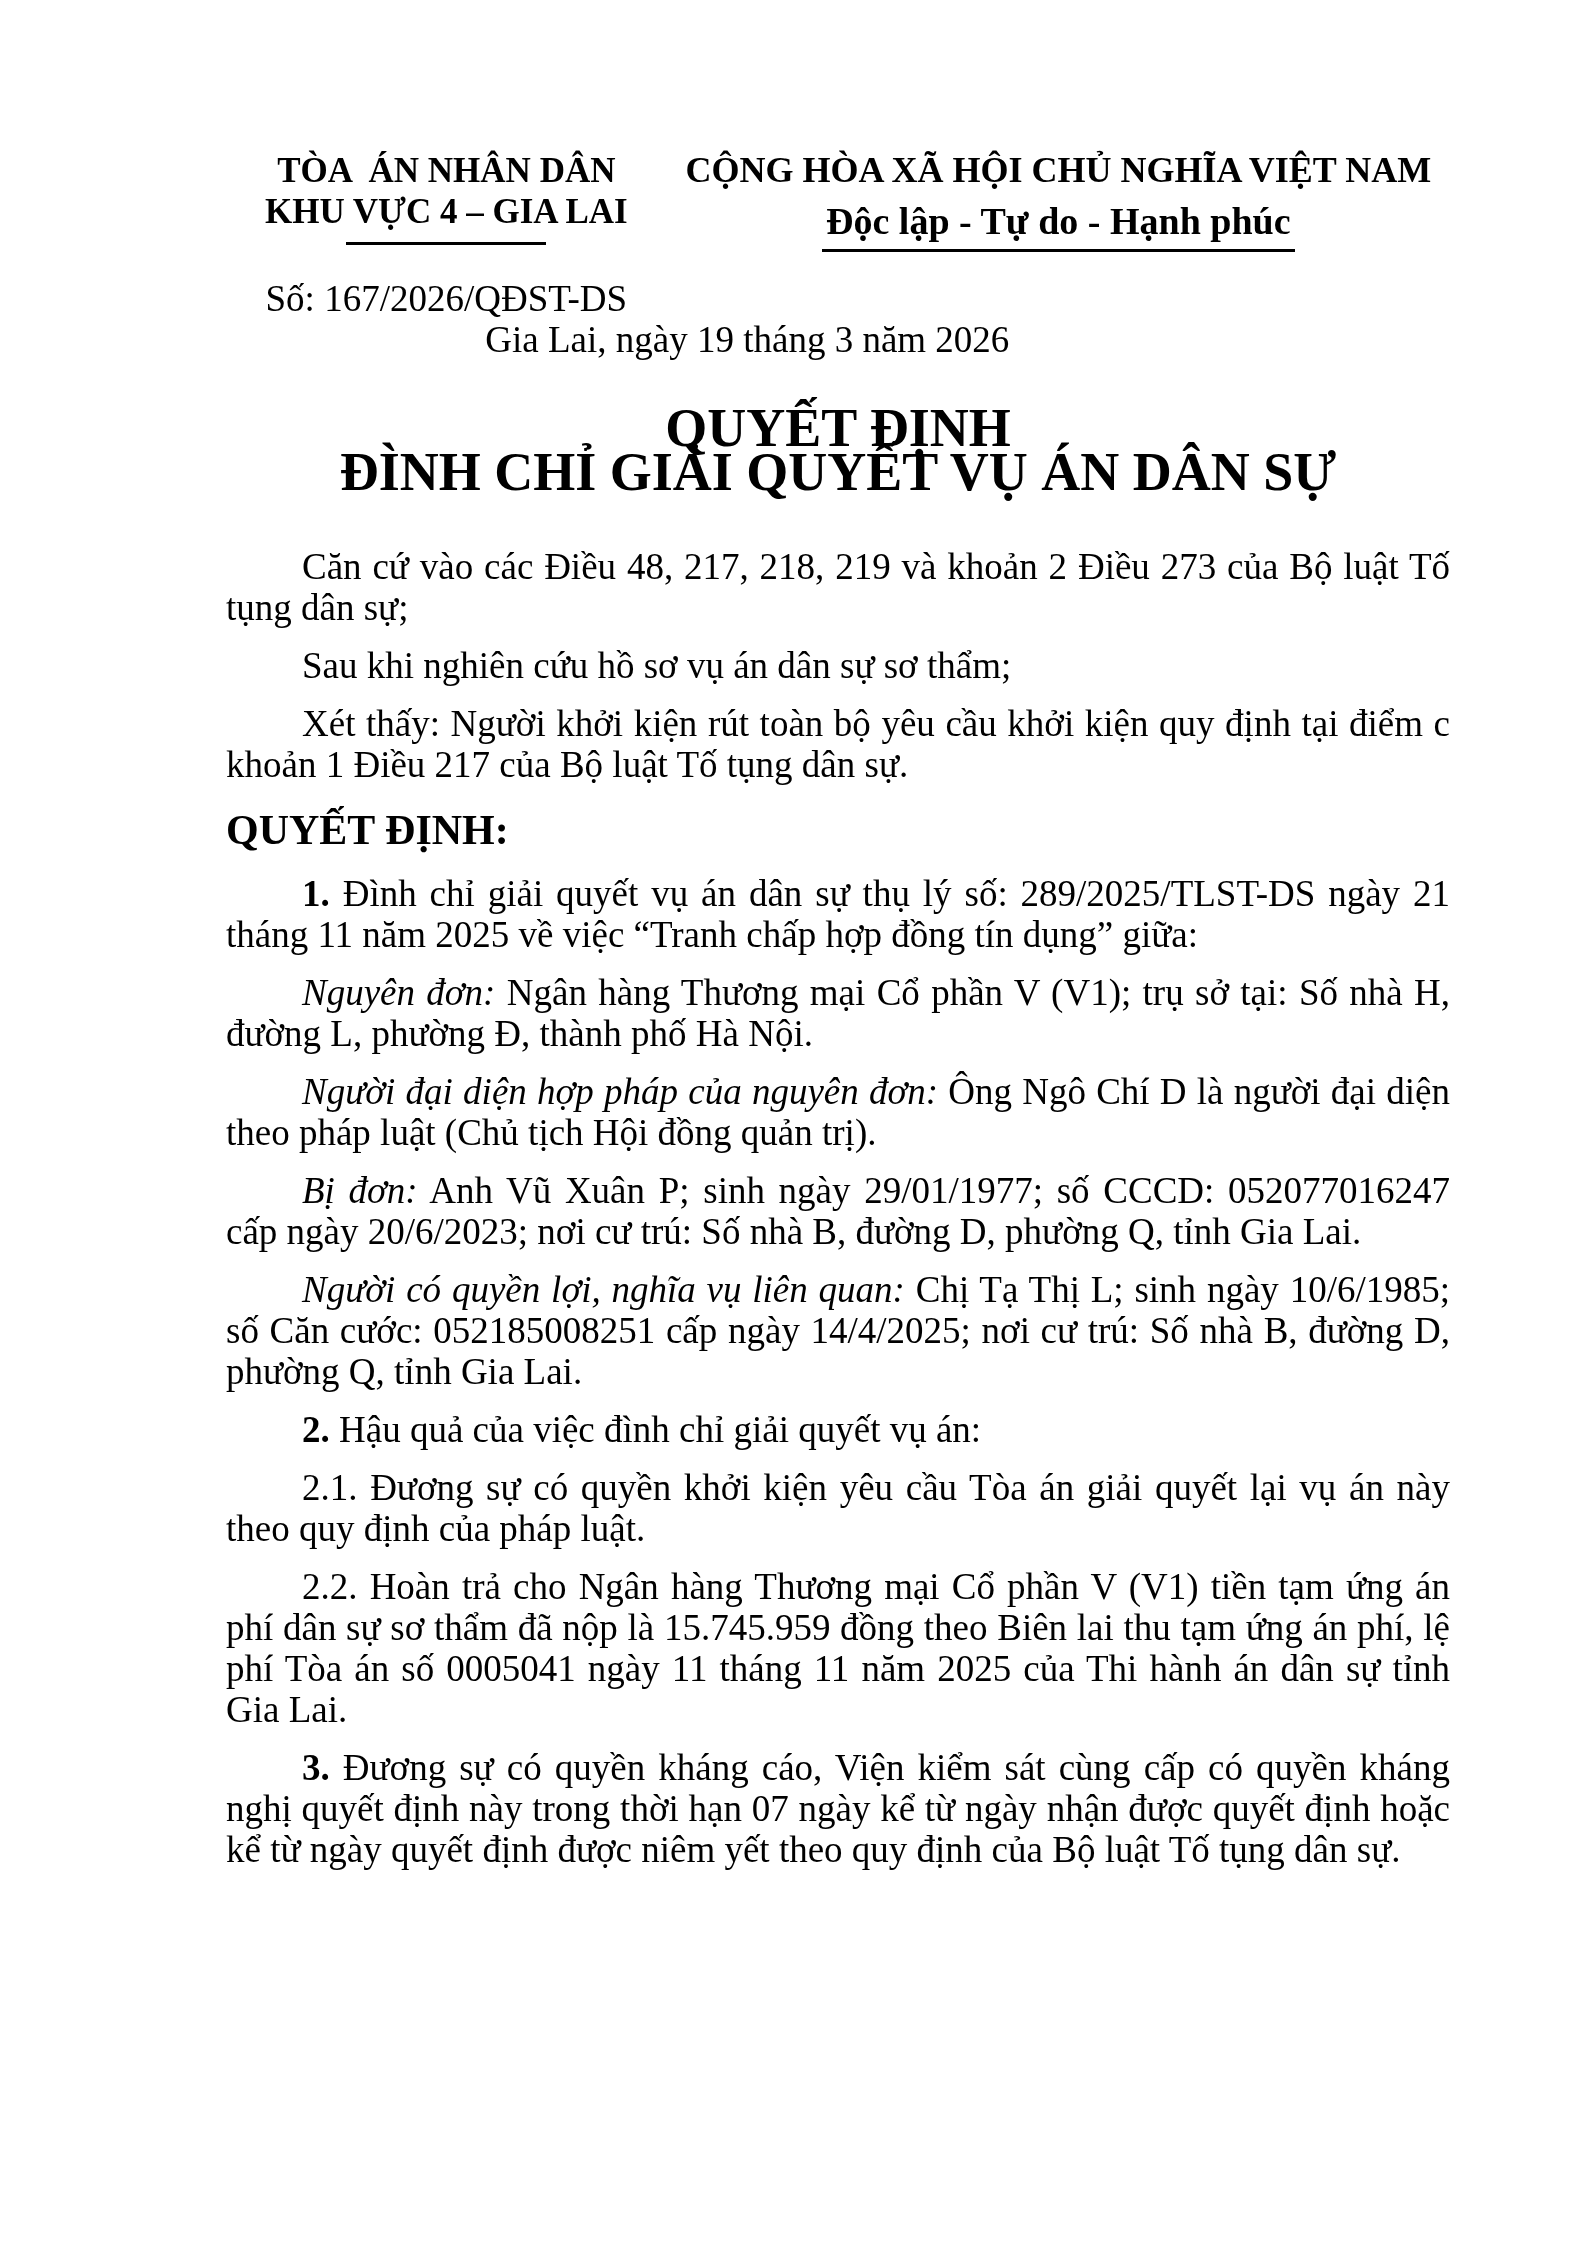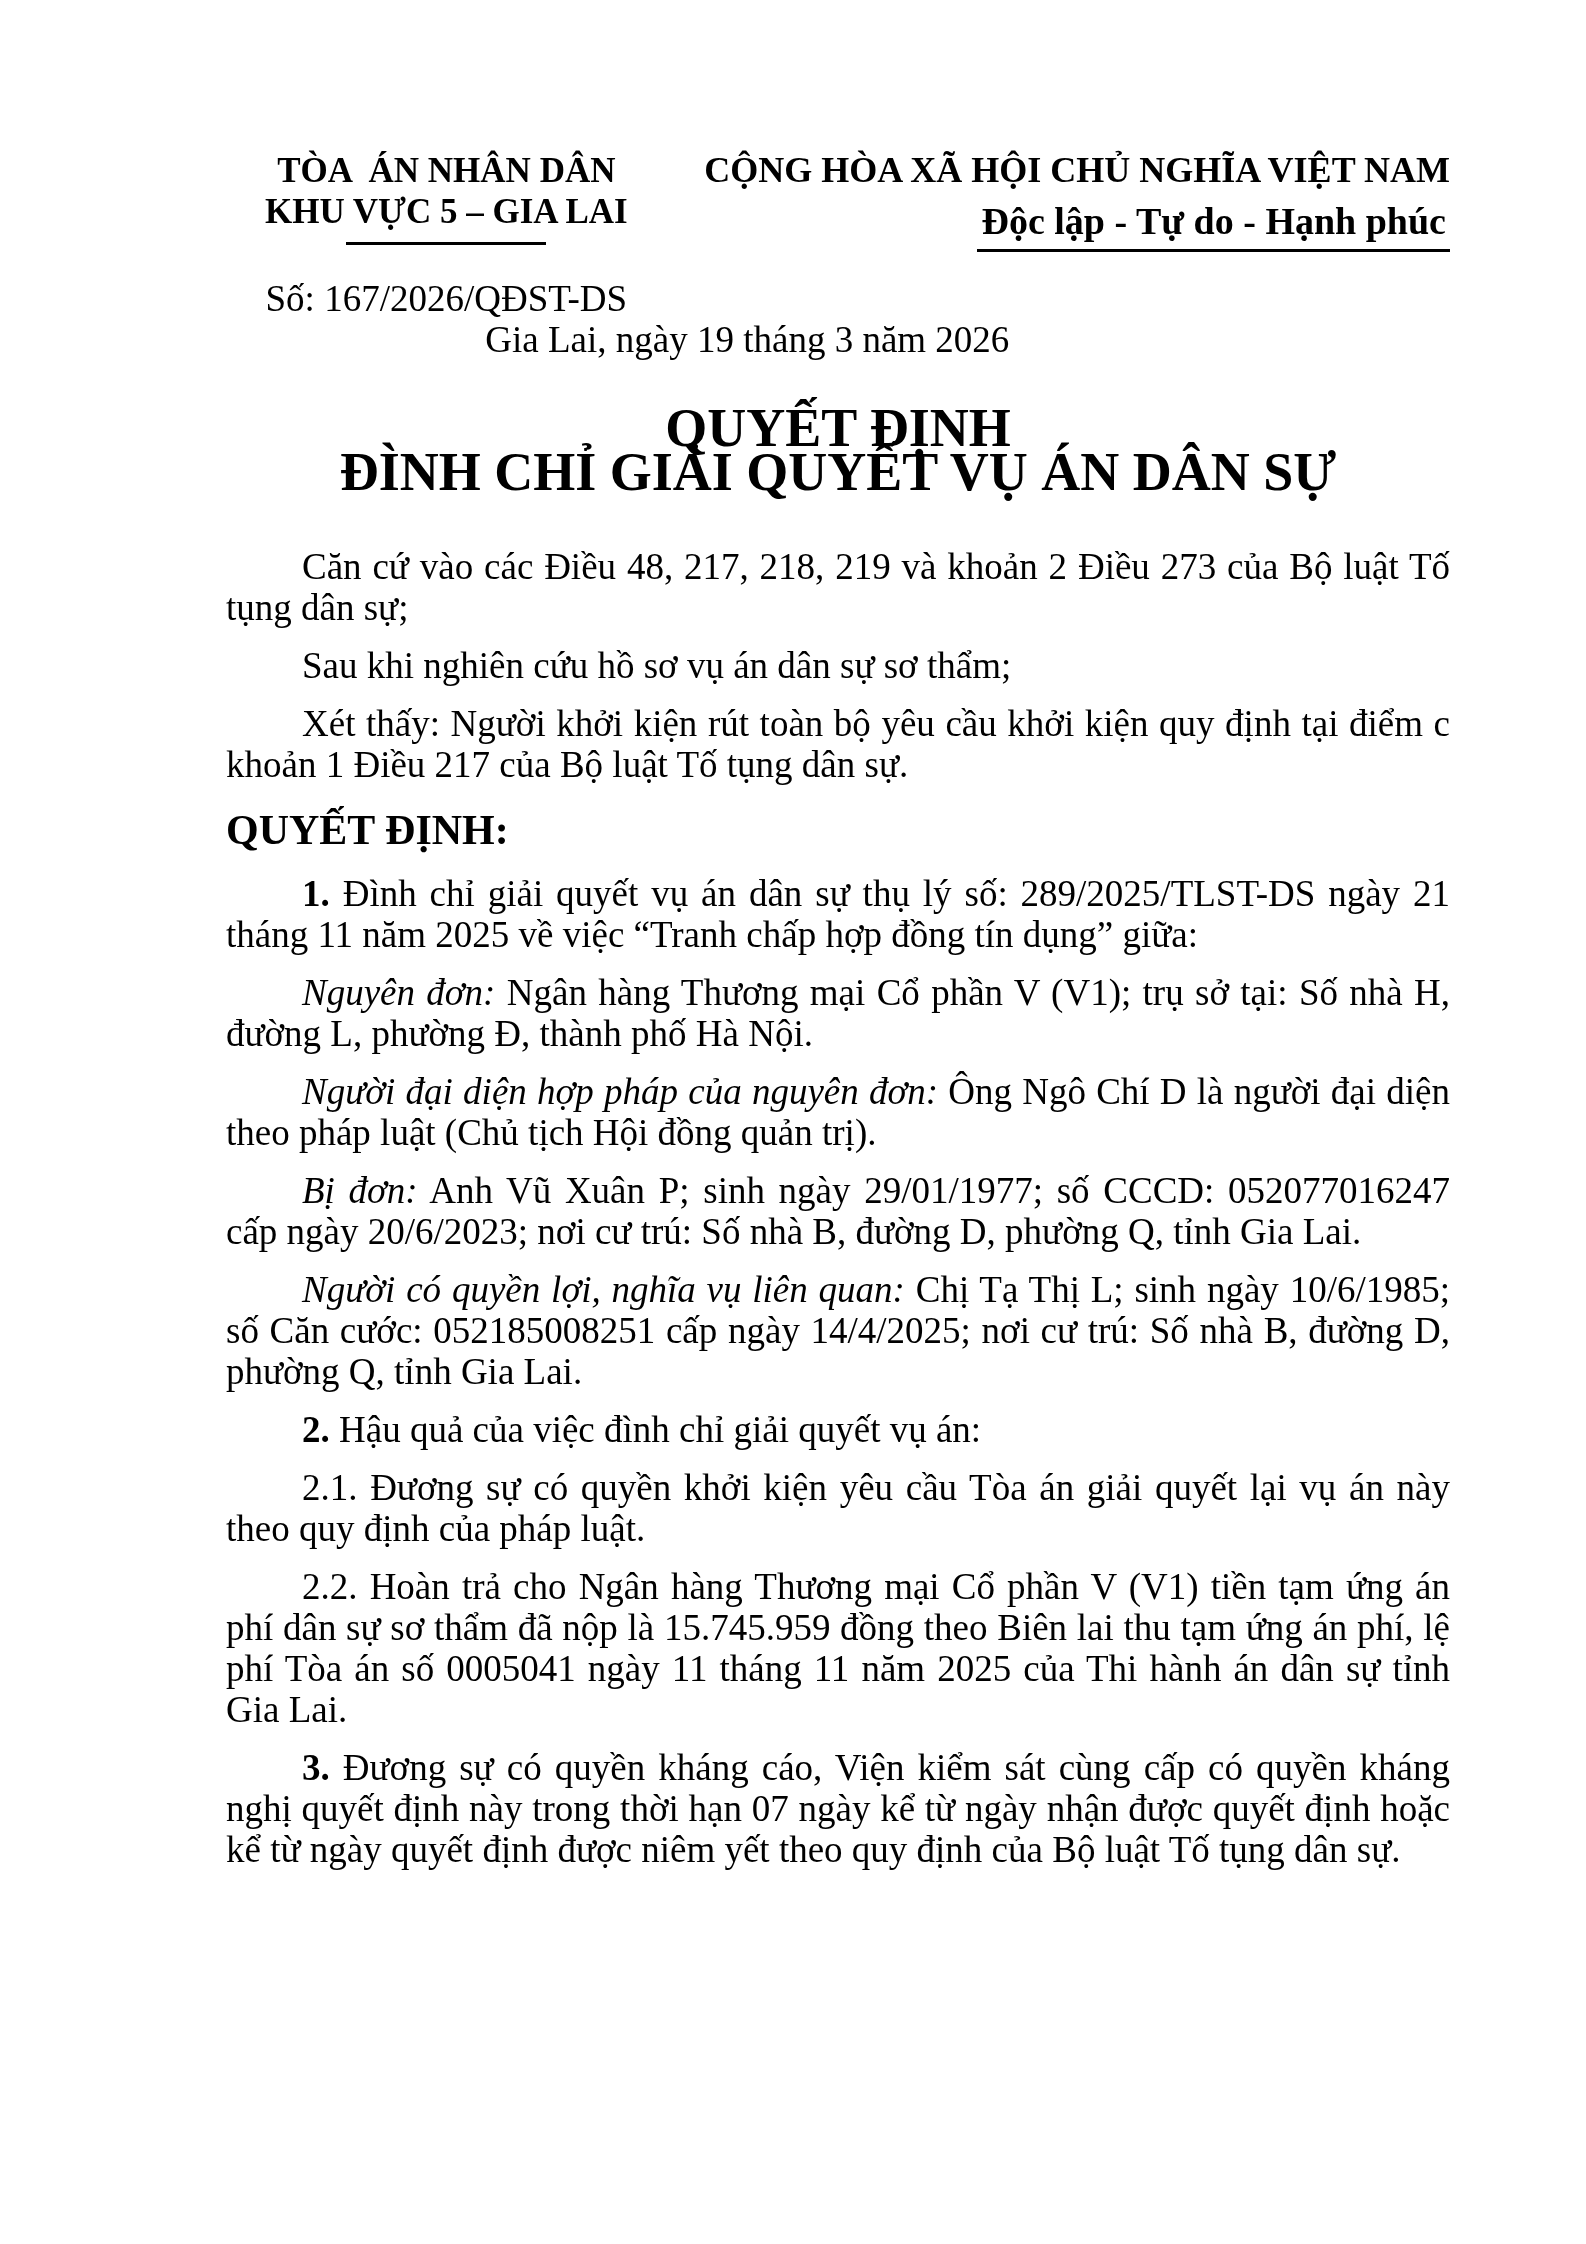--- a/index.html
+++ b/index.html
@@ -14,21 +14,21 @@
     box-sizing: border-box;
     background: #ffffff;
     color: #000000;
     font-family: "Liberation Serif", "DejaVu Serif", serif;
     padding: 150px 136px 0 226px;
     overflow: hidden;
   }
   
   .hdr-row1 { display: flex; align-items: flex-start; }
   .hdr-left  { width: 36%; text-align: center; }
-  .hdr-right { width: 64%; text-align: right; }
+  .hdr-right { width: 64%; text-align: center; }
   .org-line {
     font-weight: bold;
     font-size: 35px;
     line-height: 41px;
     white-space: pre-wrap;
   }
   .rule-left {
     width: 200px;
     border-bottom: 3px solid #000;
     margin: 10px auto 0 auto;
@@ -93,21 +93,21 @@
   .lead-i { font-style: italic; }
 </style>
 </head>
 <body>
 
 <div class="page">
 
   <div class="hdr-row1">
     <div class="hdr-left">
       <div class="org-line">TÒA  ÁN NHÂN DÂN</div>
-      <div class="org-line">KHU VỰC 5 – GIA LAI</div>
+      <div class="org-line">KHU VỰC 4 – GIA LAI</div>
       <div class="rule-left"></div>
     </div>
     <div class="hdr-right">
       <div class="nat-line1">CỘNG HÒA XÃ HỘI CHỦ NGHĨA VIỆT NAM</div>
       <div class="nat-line2-wrap">
         <span class="nat-line2">Độc lập - Tự do - Hạnh phúc</span>
       </div>
     </div>
   </div>
 

